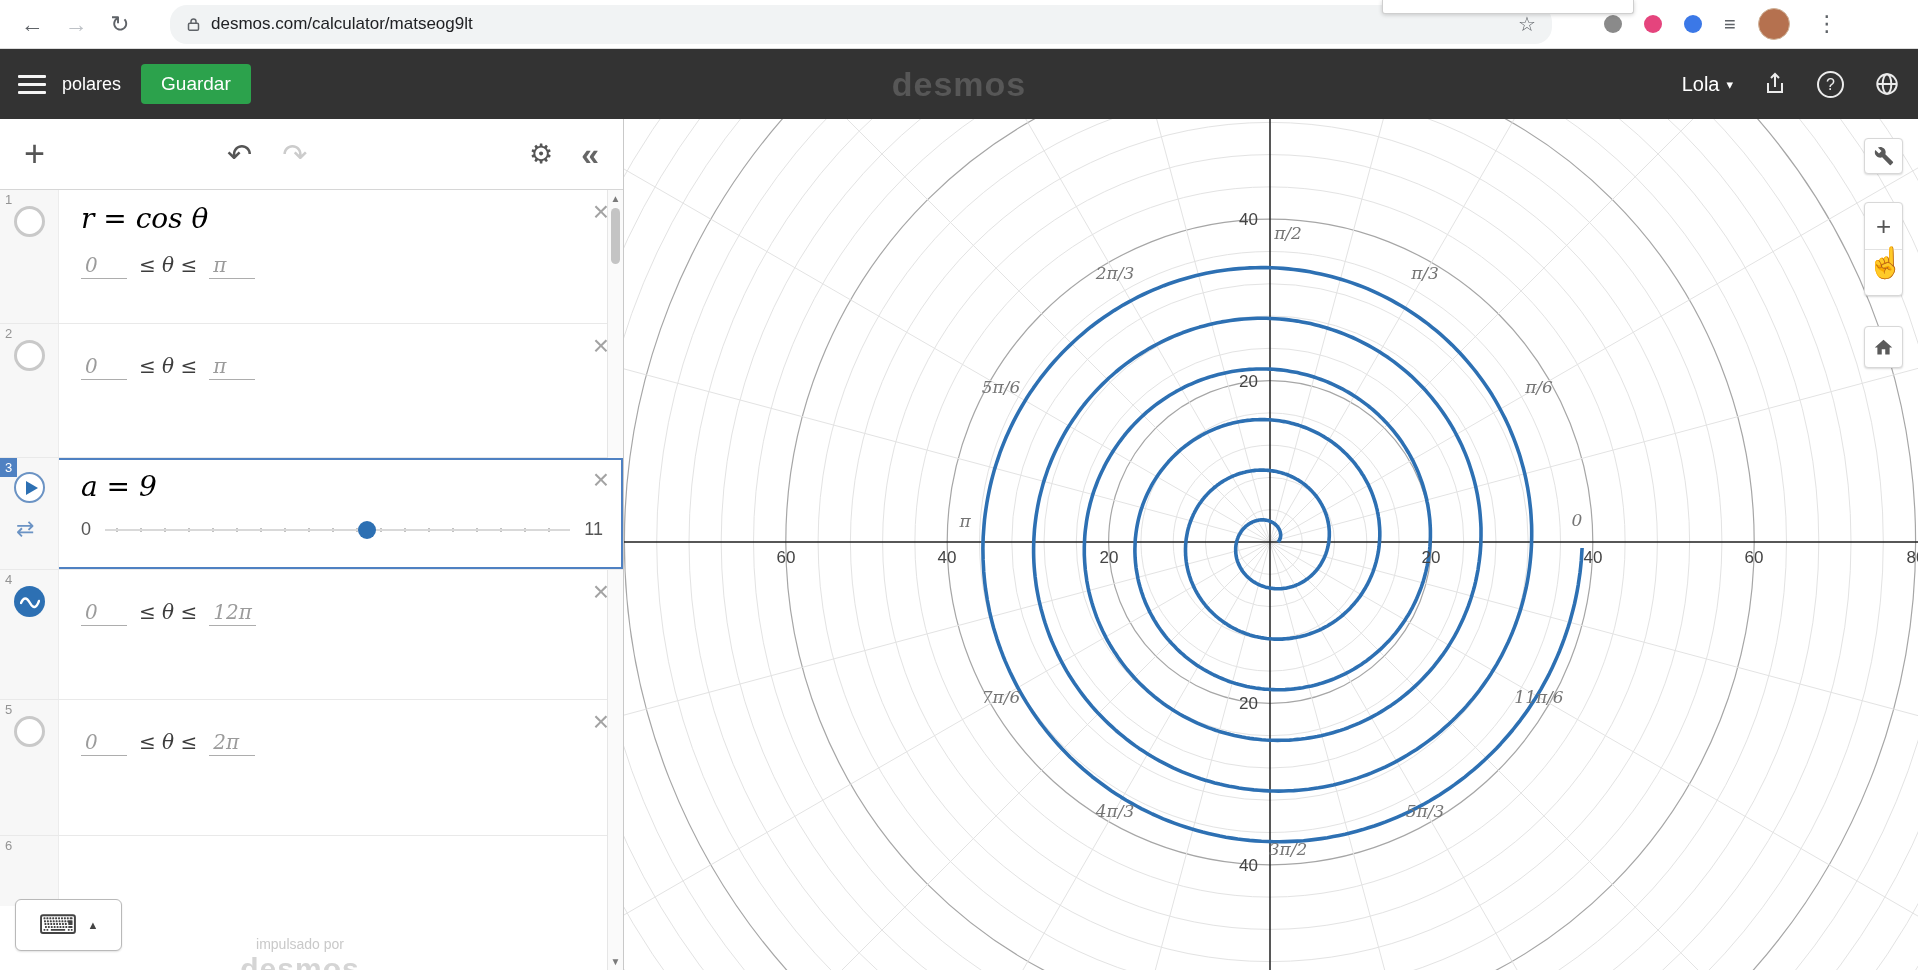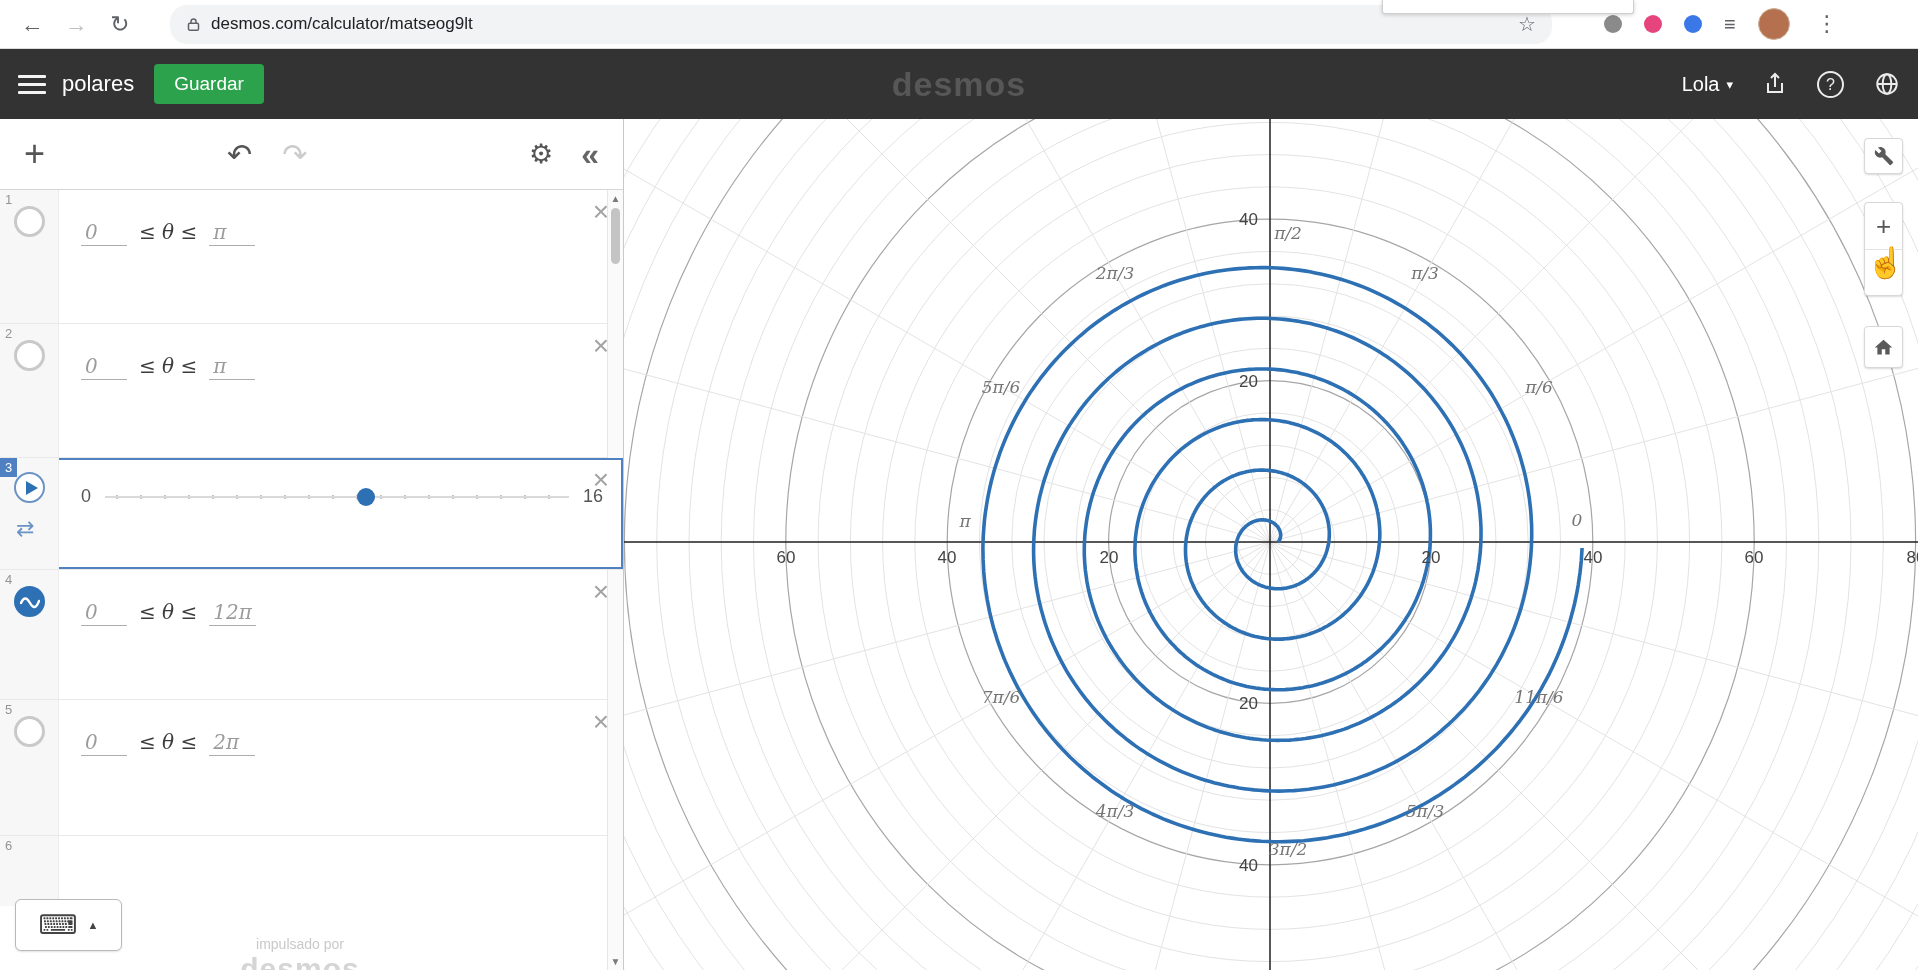--- a/index.html
+++ b/index.html
@@ -24,21 +24,21 @@
   .ext-lines { font-size:20px; color:#5f6368; }
   .profile-avatar { width:32px; height:32px; border-radius:50%; background:#b5714f;
                     border:1px solid #d0b49a; }
   .menu-dots { font-size:22px; color:#5f6368; margin-left:4px; }
 
   
   .desmos-header { height:70px; background:#333333; display:flex; align-items:center;
                    padding:0 18px; position:relative; }
   .hamburger { width:28px; display:flex; flex-direction:column; gap:5px; cursor:pointer; }
   .hamburger i { display:block; height:3px; background:#f5f5f5; border-radius:1px; }
-  .doc-title { color:#ffffff; font-size:22px; margin:0 20px 0 16px; }
+  .doc-title { color:#ffffff; font-size:18px; margin:0 20px 0 16px; }
   .save-btn { background:#2ca24c; color:#fff; font-size:19px; padding:9px 20px;
               border-radius:4px; border:none; cursor:pointer; }
   .desmos-logo { position:absolute; left:50%; transform:translateX(-50%);
                  font-size:34px; font-weight:bold; letter-spacing:1px; color:#575757; }
   .header-right { margin-left:auto; display:flex; align-items:center; gap:30px; }
   .account { color:#fff; font-size:20px; display:flex; align-items:center; gap:7px; cursor:pointer; }
   .account .caret { font-size:13px; }
   .help-circle { width:27px; height:27px; border:2px solid #ececec; border-radius:50%;
                  color:#ececec; font-size:16px; text-align:center; line-height:24px; cursor:pointer; }
   .hdr-icon { display:inline-flex; cursor:pointer; }
@@ -209,20 +209,21 @@
     </div>
 
     <div class="exp-list">
 
       <div class="exp-row" style="min-height:134px">
         <div class="exp-gutter">
           <span class="exp-index">1</span>
           <span class="toggle-circle"></span>
         </div>
         <div class="exp-body">
+          <div class="formula">r = cos θ</div>
           <div class="range-row">
             <span class="range-input">0</span>
             <span class="range-mid">≤ θ ≤</span>
             <span class="range-input">π</span>
           </div>
         </div>
         <span class="close-x">×</span>
       </div>
 
       <div class="exp-row" style="min-height:134px">
@@ -242,26 +243,27 @@
 
       <div class="exp-row selected" style="min-height:112px">
         <div class="exp-gutter">
           <span class="exp-index">3</span>
           <span class="play-btn">
               <i></i>
             </span>
           <span class="loop-icon">⇄</span>
         </div>
         <div class="exp-body">
+          <div class="formula">a = 9</div>
           <div class="slider-row">
             <span class="slider-min">0</span>
             <span class="slider-track">
               <span class="slider-handle" id="slider-handle" style="left: calc(56.25% - 9px);"></span>
             </span>
-            <span class="slider-max">16</span>
+            <span class="slider-max">11</span>
           </div>
         </div>
         <span class="close-x">×</span>
       </div>
 
       <div class="exp-row" style="min-height:130px">
         <div class="exp-gutter">
           <span class="exp-index">4</span>
           <span class="plot-badge">
             <svg width="20" height="14" viewBox="0 0 20 14" fill="none" stroke="#fff" stroke-width="2.4" stroke-linecap="round">

